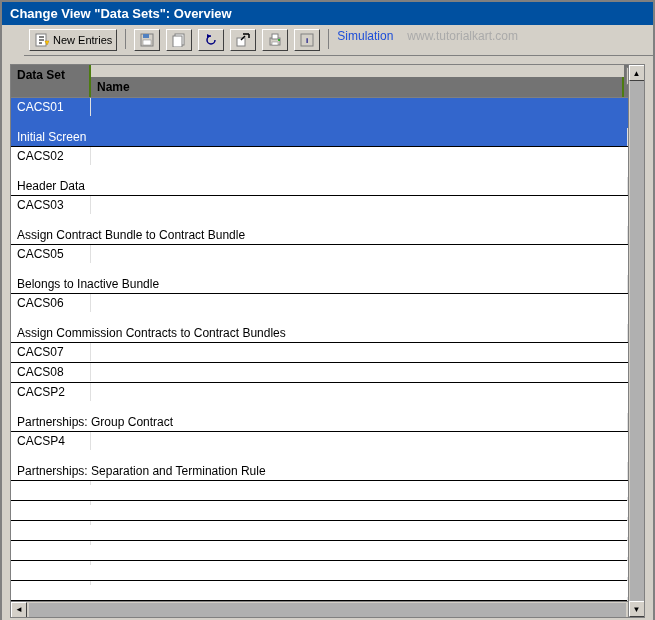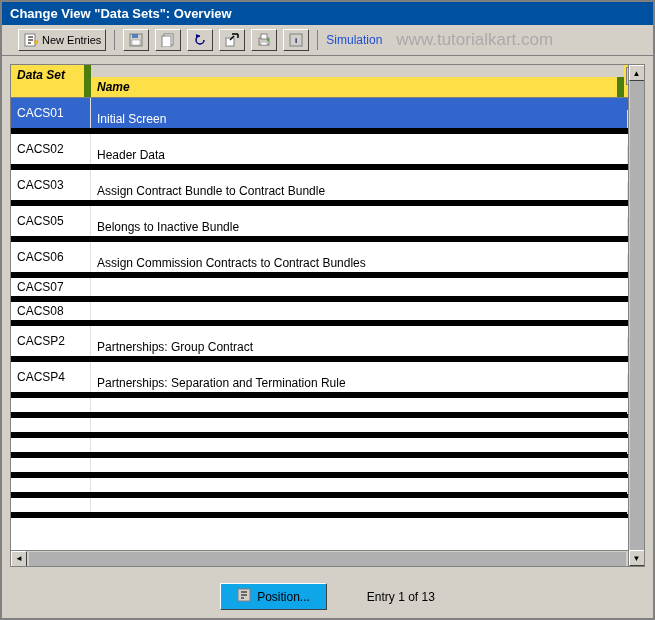--- a/index.html
+++ b/index.html
@@ -23,25 +23,26 @@
       background: #0050a0;
       color: white;
       padding: 4px 8px;
       font-size: 13px;
       font-weight: bold;
       flex-shrink: 0;
     }
     .toolbar {
       background: #d4d0c8;
       border-bottom: 1px solid #808080;
-      padding: 4px 16px;
-      display: flex;
-      align-items: center;
+      padding: 4px 5px;
+      display: flex;
+      align-items: flex-start;
       gap: 6px;
       flex-shrink: 0;
+      margin-left: 22px;
     }
     .toolbar-btn {
       background: #d4d0c8;
       border: 1px solid #808080;
       padding: 2px 4px;
       cursor: pointer;
       font-size: 11px;
       display: flex;
       align-items: center;
       gap: 3px;
@@ -55,21 +56,21 @@
       height: 20px;
       background: #808080;
       margin: 0 2px;
     }
     .simulation-text {
       color: #1d4ed8;
       font-size: 12px;
     }
     .watermark {
       color: #aaa;
-      font-size: 17px;
+      font-size: 12px;
       margin-left: 8px;
     }
     .content-area {
       flex: 1;
       background: #d4d0c8;
       padding: 8px;
       display: flex;
       flex-direction: column;
     }
     .table-container {
@@ -84,23 +85,22 @@
     .table-header {
       display: flex;
       background: #d4d0c8;
       border-bottom: 1px solid #808080;
       flex-shrink: 0;
     }
     .table-header-cell {
       padding: 3px 6px;
       font-weight: bold;
       font-size: 12px;
-      border-right: 7px solid #4d7c0f;
-      background: #fde047;
-      font-style: italic;
+      border-right: 2px solid #4d7c0f;
+      background: #737373;
     }
     .col-dataset { width: 80px; }
     .col-name { flex: 1; margin-top: 12px; }
     .col-icon { width: 20px; padding: 2px; }
     .table-icon-btn {
       width: 18px;
       height: 18px;
       background: #d4d0c8;
       border: 1px solid #808080;
       cursor: pointer;
@@ -108,22 +108,23 @@
       align-items: center;
       justify-content: center;
       font-size: 9px;
     }
     .table-body {
       overflow-y: auto;
       flex: 1;
     }
     .table-row {
       display: flex;
-      border-bottom: 6px solid #000000;
+      border-bottom: 1px solid #000000;
       min-height: 20px;
+      flex-direction: column;
     }
     .table-row.selected { background: #3366cc; color: white; }
     .table-cell {
       padding: 2px 6px;
       font-size: 12px;
       border-right: 1px solid #e0e0e0;
       display: flex;
       align-items: center;
     }
     .scrollbar-v {

